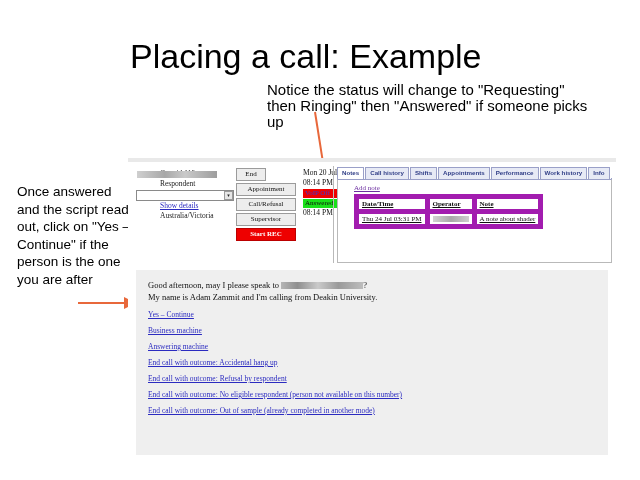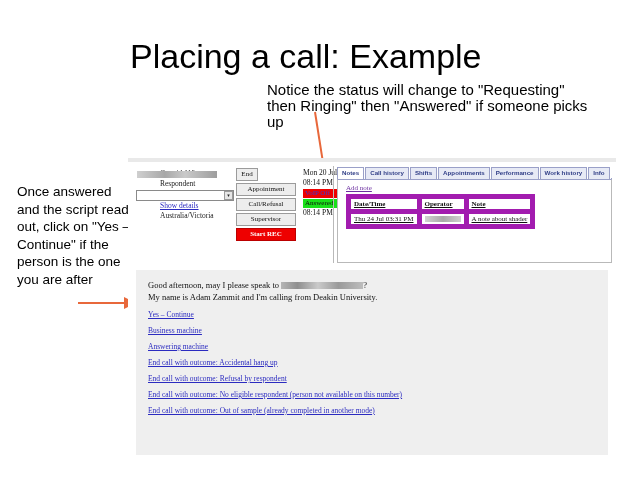--- a/index.html
+++ b/index.html
@@ -87,21 +87,21 @@
   .link{color:#2b2bc0;text-decoration:underline;cursor:pointer;}
 
   
   .btn-col{position:absolute;left:108px;top:10px;width:60px;}
   .app-btn{
     display:block;margin-bottom:2px;
     border:1px solid #9b9b9b;background:#EDEDED;
     font-size:7px;line-height:9px;text-align:center;
     padding:1px 2px;color:#111;white-space:nowrap;box-sizing:border-box;
   }
-  .app-btn.end{width:22px;}
+  .app-btn.end{width:30px;}
   .app-btn.wide{width:60px;}
   .app-btn.rec{background:#EE0000;color:#ffffff;border-color:#bb0000;font-weight:bold;}
 
   
   .status-col{position:absolute;left:175px;top:10px;width:48px;}
   .status-line{font-size:7.5px;line-height:10px;color:#111;white-space:nowrap;}
   .badge{
     display:inline-block;font-size:7px;line-height:9px;padding:0 2px;
     white-space:nowrap;box-sizing:border-box;width:46px;
   }
@@ -118,21 +118,21 @@
     color:#2f3d86;font-family:"Liberation Sans",sans-serif;
     font-size:6.2px;line-height:10px;font-weight:bold;
     padding:0 4px;margin-right:1px;white-space:nowrap;box-sizing:border-box;
   }
   .tab.active{background:#FFFFFF;color:#2f3d86;}
   .tab-fill{flex:1;border-bottom:1px solid #9aa0c8;}
 
   .tabpanel{
     position:absolute;left:209px;top:21px;right:4px;height:84px;
     border:1px solid #b9b9b9;border-top:1px solid #9aa0c8;background:#fff;
-    box-sizing:border-box;padding:3px 8px;
+    box-sizing:border-box;padding:3px 16px;
   }
   .addnote{font-size:7px;color:#6c2fa0;text-decoration:underline;display:inline-block;margin-bottom:2px;}
   table.notes{border-collapse:collapse;font-size:7px;}
   table.notes th,table.notes td{
     border:5px solid #a21caf;padding:0 3px;text-align:left;font-weight:normal;
     line-height:10px;white-space:nowrap;color:#111;text-decoration:underline;
   }
   table.notes th{font-weight:bold;}
   .cell-redact{
     display:block;width:36px;height:6px;

